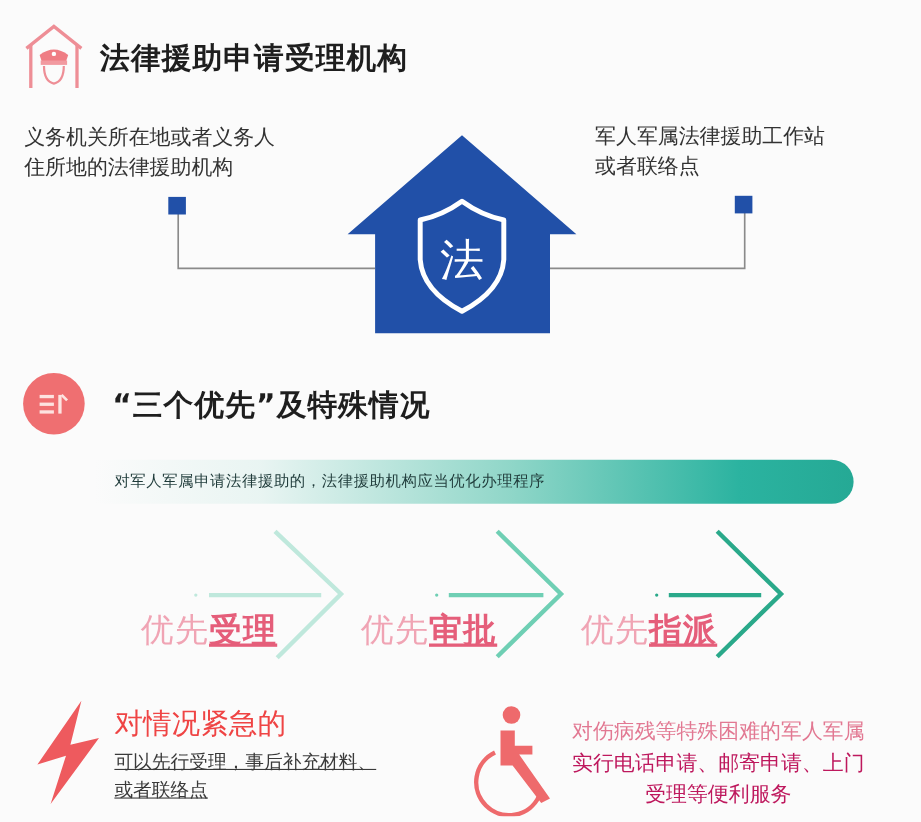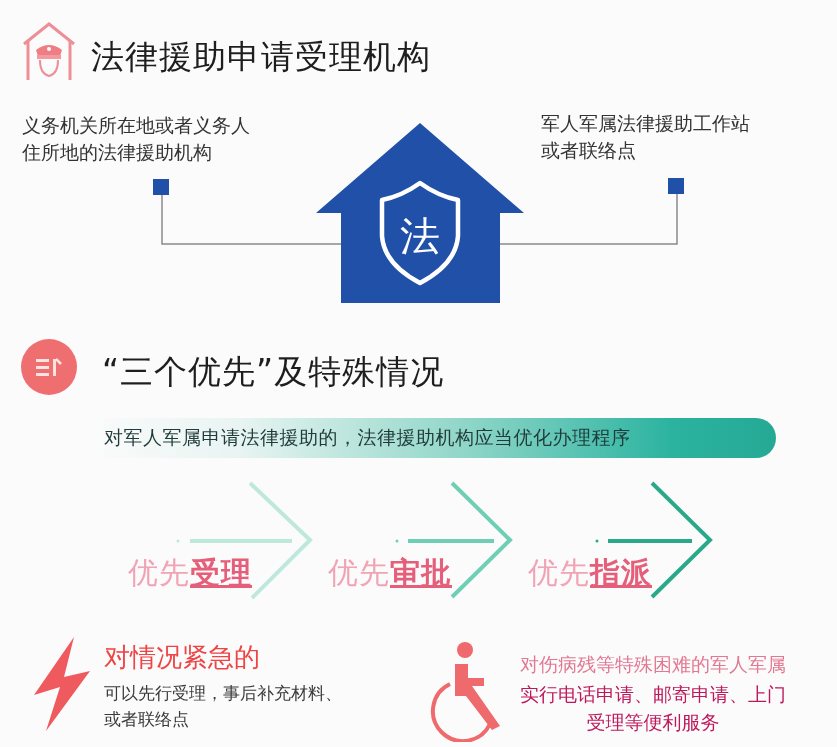--- a/index.html
+++ b/index.html
@@ -3,29 +3,29 @@
 <meta charset="utf-8">
 <style>
   html, body { margin: 0; padding: 0; }
   body {
     width: 837px; height: 747px; position: relative; overflow: hidden;
     background: #fbfbfb;
     font-family: "DejaVu Sans", "Liberation Sans", sans-serif;
     color: #222;
   }
   .abs { position: absolute; }
-  .h1 { font-size: 33px; font-weight: normal; color: #1e1e1e; letter-spacing: 1px; white-space: nowrap; }
+  .h1 { font-size: 27px; font-weight: bold; color: #1e1e1e; letter-spacing: 1px; white-space: nowrap; }
   .body-text { font-size: 19px; color: #333; line-height: 27px; white-space: nowrap; }
   .banner {
     left: 86px; top: 418px; width: 690px; height: 40px;
     border-radius: 0 20px 20px 0;
     background: linear-gradient(90deg, rgba(255,255,255,0) 0%, rgba(220,240,236,0.6) 22%, #8fd6c8 55%, #2bb3a0 85%, #25a995 100%);
     display: flex; align-items: center; padding-left: 18px; box-sizing: border-box;
   }
-  .banner span { font-size: 19px; color: #1f3b3a; white-space: nowrap; letter-spacing: 0.5px; }
+  .banner span { font-size: 14px; color: #1f3b3a; white-space: nowrap; letter-spacing: 0.5px; }
   .step-label { font-size: 30px; white-space: nowrap; letter-spacing: 1px; }
   .step-label .a { color: #f0a4b4; }
   .step-label .b { color: #e55e7a; font-weight: bold; text-decoration: underline; }
   .special-title { font-size: 26px; color: #ef4444; white-space: nowrap; }
   .special-title2 { font-size: 19px; color: #e27892; white-space: nowrap; }
   .special-body { font-size: 17px; color: #3a3a3a; line-height: 26px; white-space: nowrap; }
   .special-body2 { font-size: 19px; color: #be185d; line-height: 28px; white-space: nowrap; }
 </style>
 </head>
 <body>
@@ -111,21 +111,21 @@
 </div>
 <div class="abs step-label" style="left:528px; top:553px;">
   <span class="a">优先</span><span class="b">指派</span>
 </div>
 
 <div class="abs" style="left:0; top:620px; width:420px; height:127px;">
   <svg class="abs" style="left:26px; top:15px;" width="70" height="98" viewBox="0 0 70 98">
     <polygon points="48,2 8,60 34,52 20,96 64,36 38,42" fill="#ee5a5e"></polygon>
   </svg>
   <div class="abs special-title" style="left:104px; top:20px;">对情况紧急的</div>
-  <div class="abs special-body" style="left:104px; top:60px;">
+  <div class="abs special-body" style="left:104px; top:60px;text-decoration:underline;">
     <div>可以先行受理，事后补充材料、</div>
     <div>或者联络点</div>
   </div>
 </div>
 
 <div class="abs" style="left:420px; top:620px; width:417px; height:127px;text-align:center;">
   <svg class="abs" style="left:8px; top:18px;" width="86" height="104" viewBox="0 0 86 104">
     <circle cx="37" cy="12" r="8" fill="#ee6a6c"></circle>
     <path d="M27,26 L40,26 L40,40 L56,40 L56,48 L44,48 L72,88 L64,92 L38,58 L27,58 Z" fill="#ee6a6c"></path>
     <path d="M22,46 A30,30 0 1 0 62,86" fill="none" stroke="#ee6a6c" stroke-width="4"></path>

